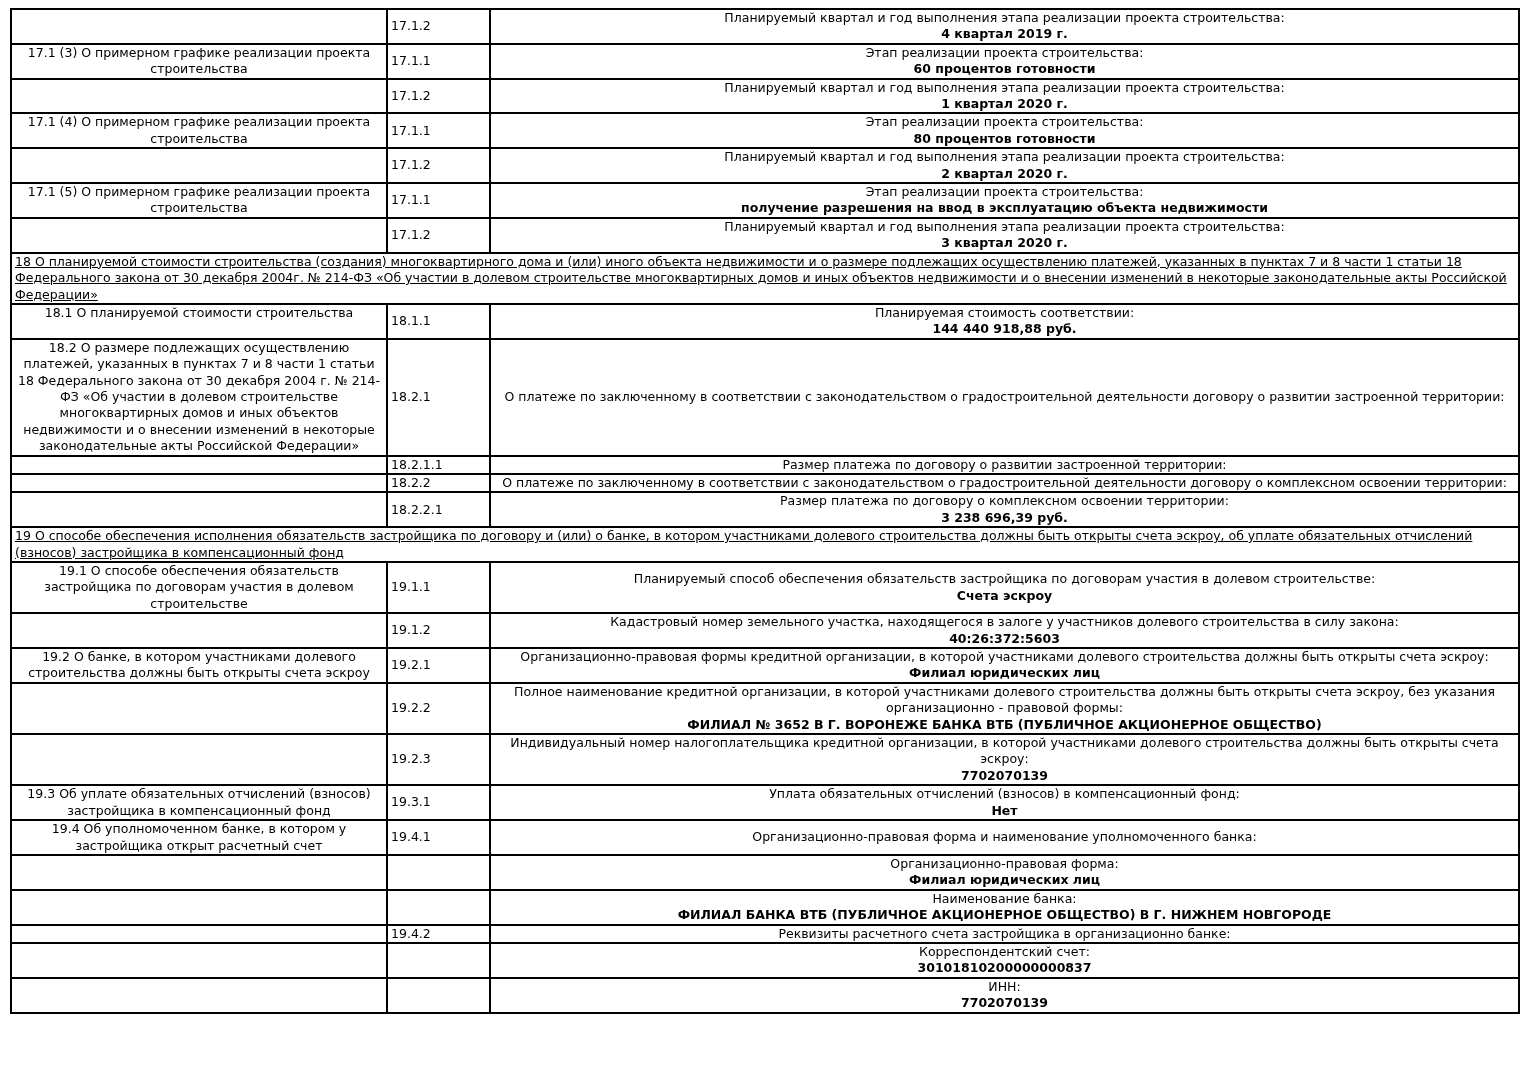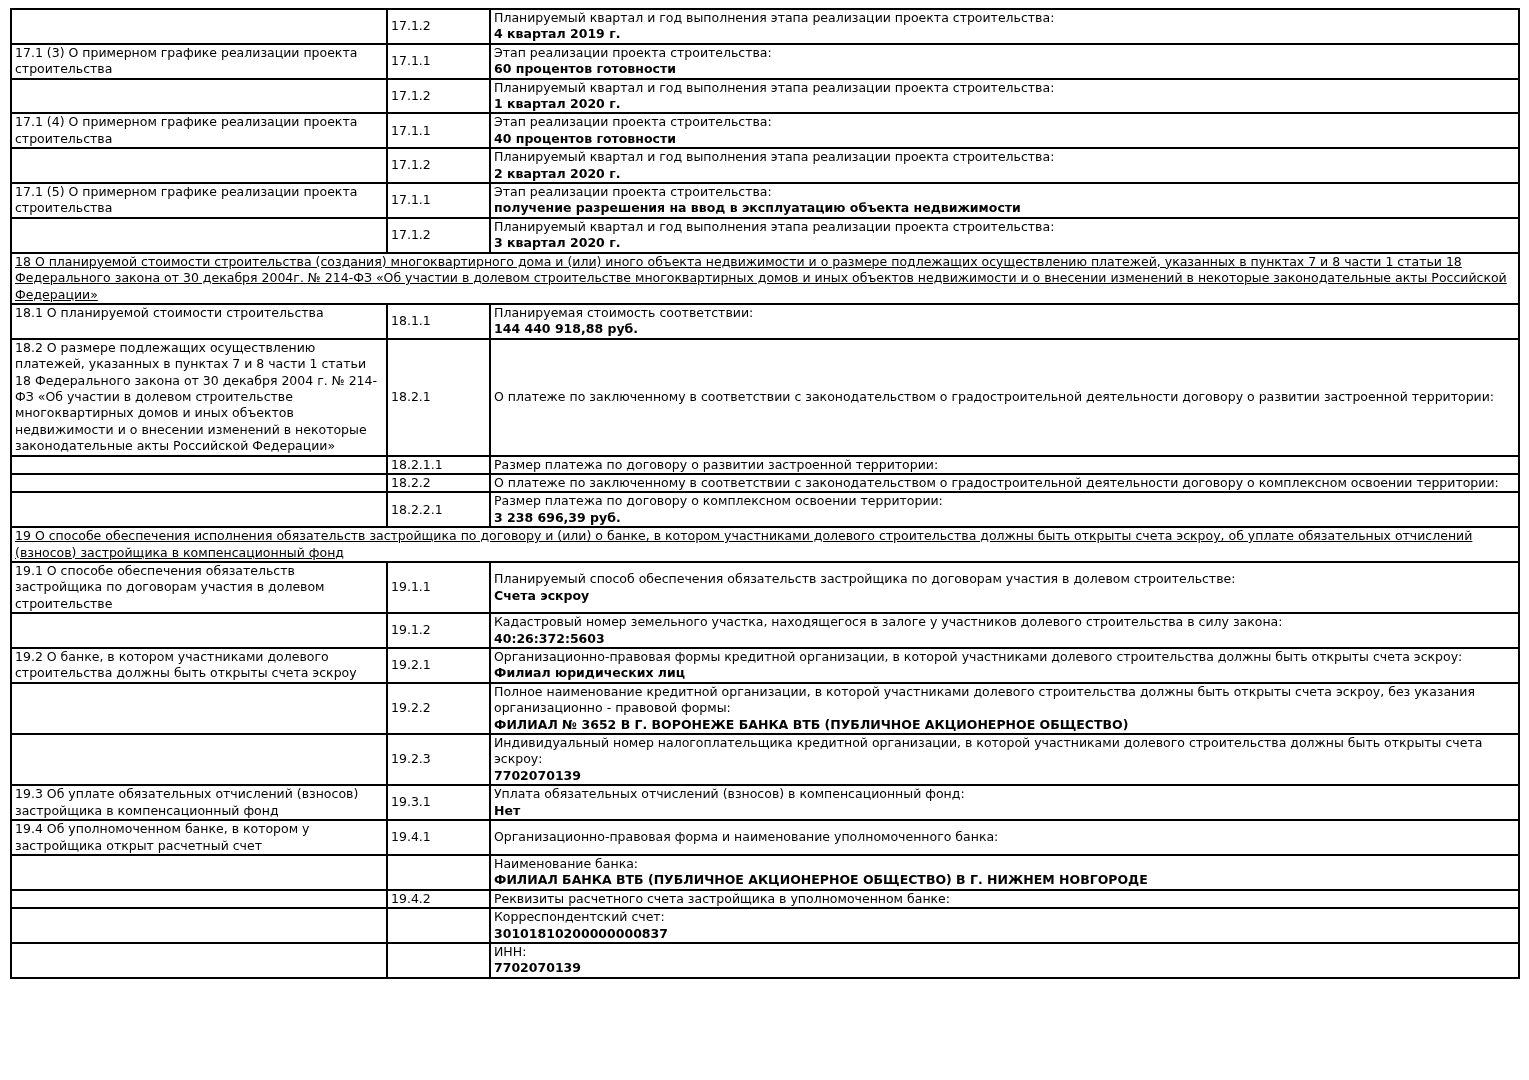--- a/index.html
+++ b/index.html
@@ -20,23 +20,23 @@
     background: #ffffff;
   }
   table.decl td {
     border: 2px solid #000000;
     padding: 0 3px;
     font-size: 12.5px;
     line-height: 16.4px;
     overflow: hidden;
     word-wrap: break-word;
   }
-  td.title-cell   { vertical-align: top; padding-top: 1px; }
+  td.title-cell   { vertical-align: top; padding-top: 1px; text-align: center; }
   td.code-cell    { vertical-align: middle; }
-  td.content-cell { vertical-align: middle; }
+  td.content-cell { vertical-align: middle; text-align: center; }
   td.section-cell { vertical-align: middle; text-decoration: underline; }
   .field-label { font-weight: normal; }
   .field-value { font-weight: bold; }
 </style>
 </head>
 <body>
 
 <div class="doc-wrap">
   <table class="decl">
     <colgroup>
@@ -67,21 +67,21 @@
           <td class="content-cell">
             <div class="field-label">Планируемый квартал и год выполнения этапа реализации проекта строительства:</div>
             <div class="field-value">1 квартал 2020 г.</div>
           </td>
         </tr>
         <tr>
           <td class="title-cell">17.1 (4) О примерном графике реализации проекта строительства</td>
           <td class="code-cell">17.1.1</td>
           <td class="content-cell">
             <div class="field-label">Этап реализации проекта строительства:</div>
-            <div class="field-value">40 процентов готовности</div>
+            <div class="field-value">80 процентов готовности</div>
           </td>
         </tr>
         <tr>
           <td class="title-cell"></td>
           <td class="code-cell">17.1.2</td>
           <td class="content-cell">
             <div class="field-label">Планируемый квартал и год выполнения этапа реализации проекта строительства:</div>
             <div class="field-value">2 квартал 2020 г.</div>
           </td>
         </tr>
@@ -196,29 +196,37 @@
           <td class="title-cell">19.4 Об уполномоченном банке, в котором у застройщика открыт расчетный счет</td>
           <td class="code-cell">19.4.1</td>
           <td class="content-cell">
             <div class="field-label">Организационно-правовая форма и наименование уполномоченного банка:</div>
           </td>
         </tr>
         <tr>
           <td class="title-cell"></td>
           <td class="code-cell"></td>
           <td class="content-cell">
+            <div class="field-label">Организационно-правовая форма:</div>
+            <div class="field-value">Филиал юридических лиц</div>
+          </td>
+        </tr>
+        <tr>
+          <td class="title-cell"></td>
+          <td class="code-cell"></td>
+          <td class="content-cell">
             <div class="field-label">Наименование банка:</div>
             <div class="field-value">ФИЛИАЛ БАНКА ВТБ (ПУБЛИЧНОЕ АКЦИОНЕРНОЕ ОБЩЕСТВО) В Г. НИЖНЕМ НОВГОРОДЕ</div>
           </td>
         </tr>
         <tr>
           <td class="title-cell"></td>
           <td class="code-cell">19.4.2</td>
           <td class="content-cell">
-            <div class="field-label">Реквизиты расчетного счета застройщика в уполномоченном банке:</div>
+            <div class="field-label">Реквизиты расчетного счета застройщика в организационно банке:</div>
           </td>
         </tr>
         <tr>
           <td class="title-cell"></td>
           <td class="code-cell"></td>
           <td class="content-cell">
             <div class="field-label">Корреспондентский счет:</div>
             <div class="field-value">30101810200000000837</div>
           </td>
         </tr>

